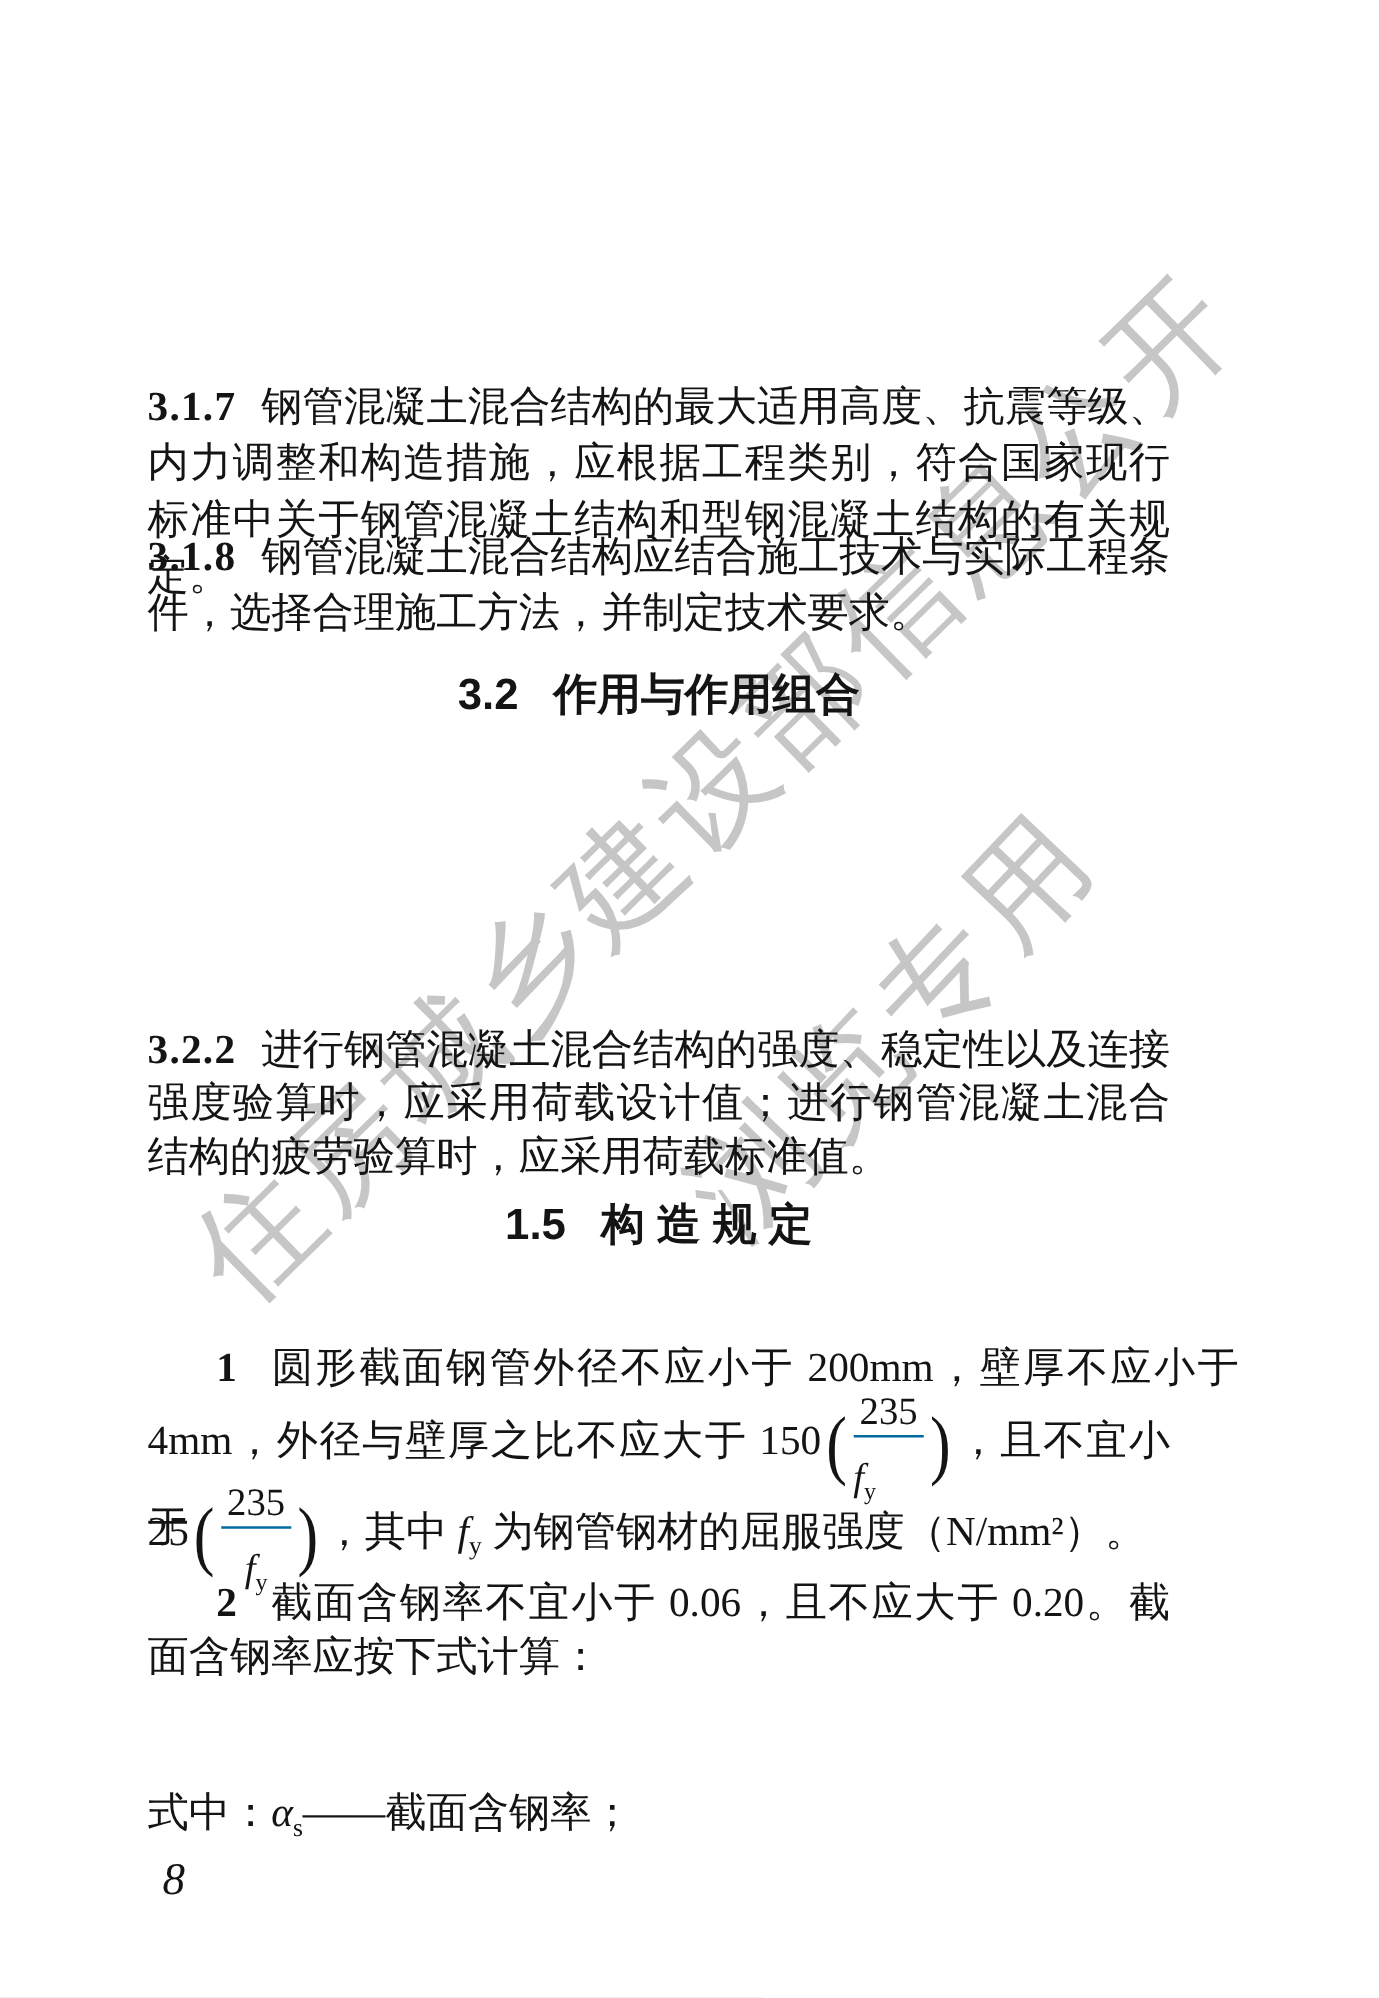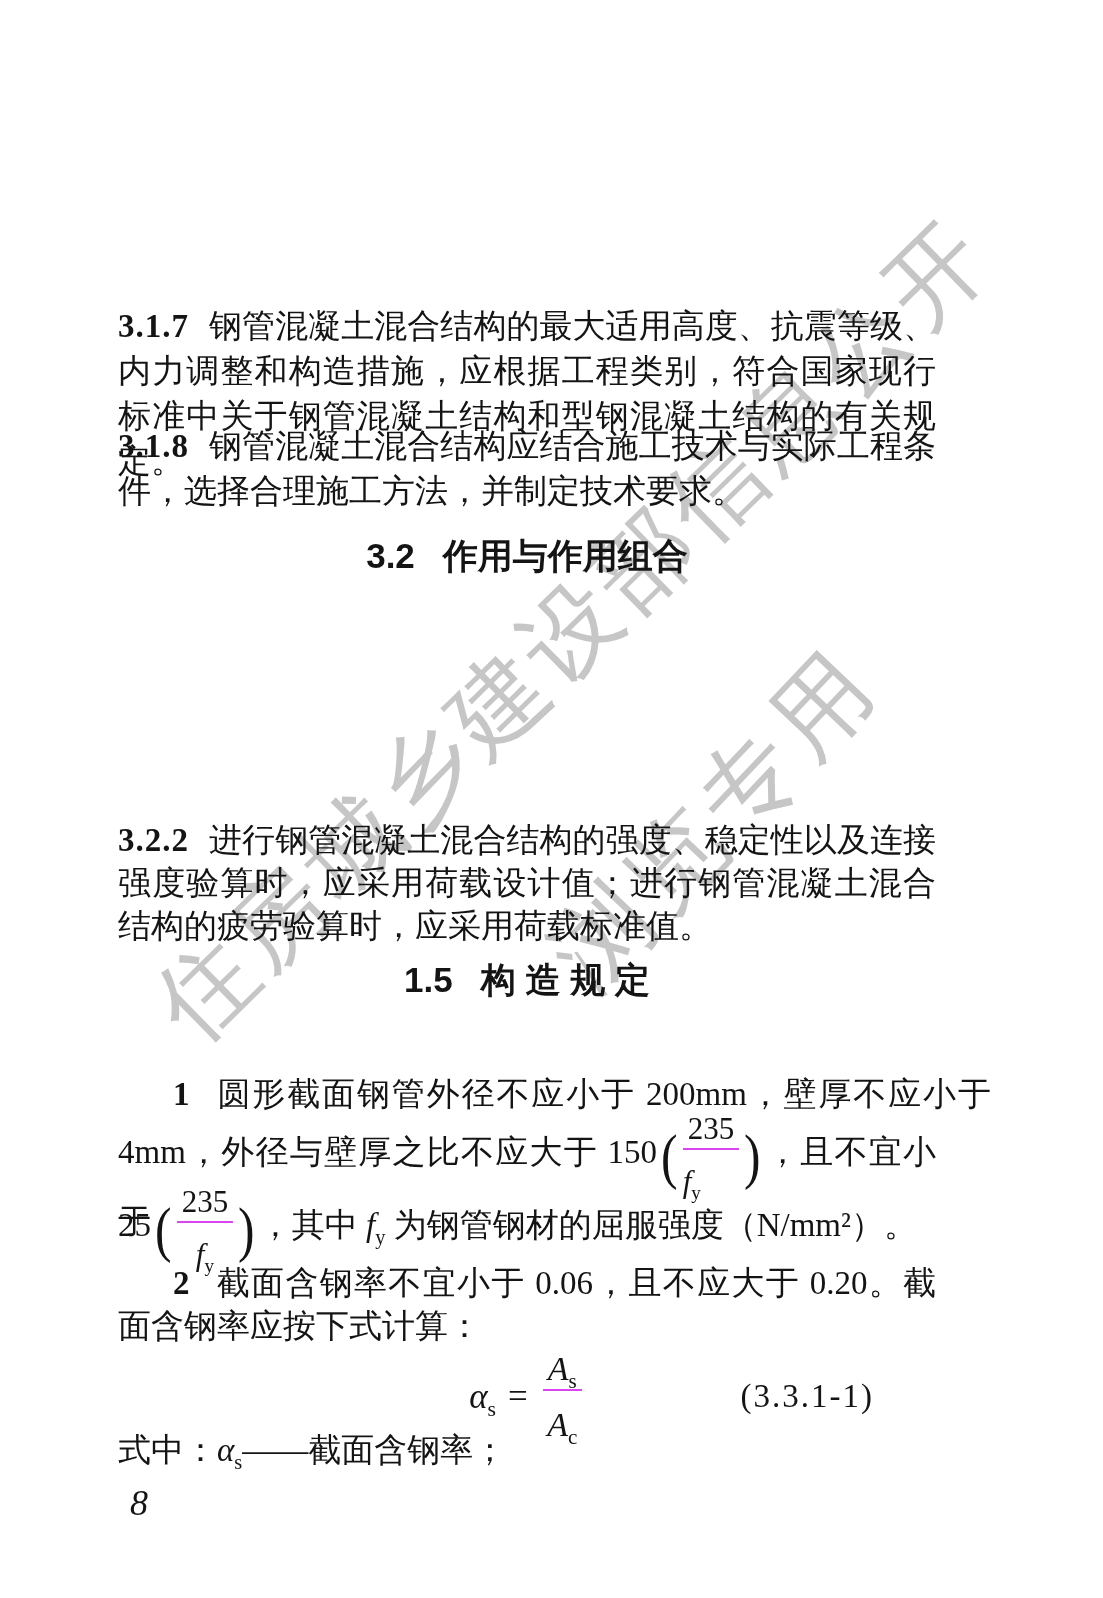--- a/index.html
+++ b/index.html
@@ -41,21 +41,21 @@
   .hnum { margin-right:28px; }
   .line { font-size:33px; white-space:nowrap; }
   .jline { white-space:normal; text-align:justify; text-align-last:justify; }
   .ind { padding-left:55px; }
   i { font-style:italic; }
   sub { font-size:62%; line-height:0; }
   
   .fracwrap { display:inline-flex; align-items:center; vertical-align:middle; margin:0 2px; }
   .paren { font-size:62px; line-height:1; font-weight:400; transform:scaleX(.8); }
   .frac  { display:inline-block; text-align:center; font-size:31px; line-height:1.12; margin:0 3px; }
-  .fnum  { display:block; border-bottom:2px solid #d946ef; padding:0 5px 1px; }
+  .fnum  { display:block; border-bottom:2px solid #0369a1; padding:0 5px 1px; }
   .fden  { display:block; padding-top:15px; }
   .eqrow { height:90px; }
   .eq {
     display:flex; justify-content:center; align-items:center;
     gap:12px; font-size:35px; height:100%;
   }
   .eq .frac { font-size:34px; }
   .eqno { position:absolute; right:62px; top:26px; font-size:33px; letter-spacing:2px; }
   .pageno { font-size:36px; font-style:italic; }
 </style>
@@ -115,31 +115,20 @@
         <span class="paren">)</span>
       </span><span>，其中</span>
     <span><i>f</i><sub>y</sub></span>
     <span>为钢管钢材的屈服强度（N/mm²）。</span>
   </p>
 
   <p class="tx para43" style="top:1262px; text-indent:55px;">
     <span class="bnum">2</span><span>截面含钢率不宜小于 0.06，且不应大于 0.20。截面含钢率应按下式计算：</span>
   </p>
 
-  <div class="tx eqrow" style="top:1352px">
-    <div class="eq">
-      <span><i>α</i><sub>s</sub></span>
-      <span>=</span>
-      <span class="frac">
-          <span class="fnum"><i>A</i><sub>s</sub></span>
-          <span class="fden"><i>A</i><sub>c</sub></span>
-        </span>
-    </div>
-    <span class="eqno">(3.3.1-1)</span>
-  </div>
 
   <p class="tx line" style="top:1428px">
     <span>式中：</span><span><i>α</i><sub>s</sub></span><span>——</span><span>截面含钢率；</span>
   </p>
 
   <p class="tx pageno" style="top:1482px; left:130px; width:100px;">8</p>
 
 </div>
 
 </body></html>

